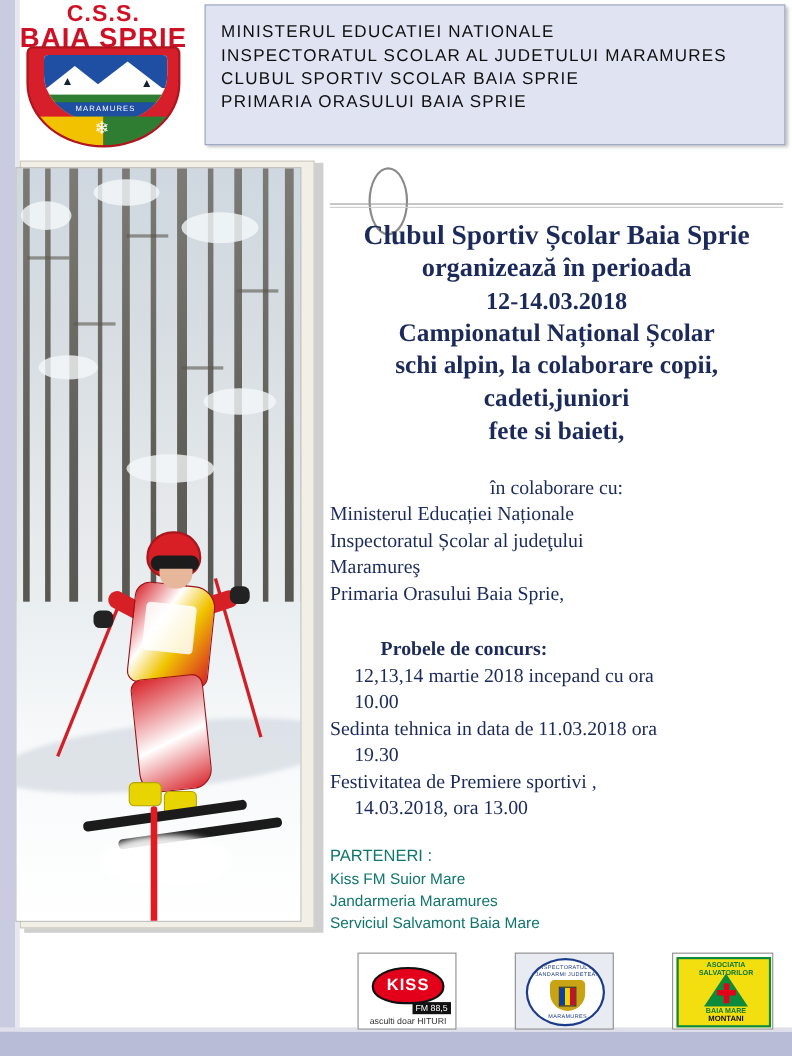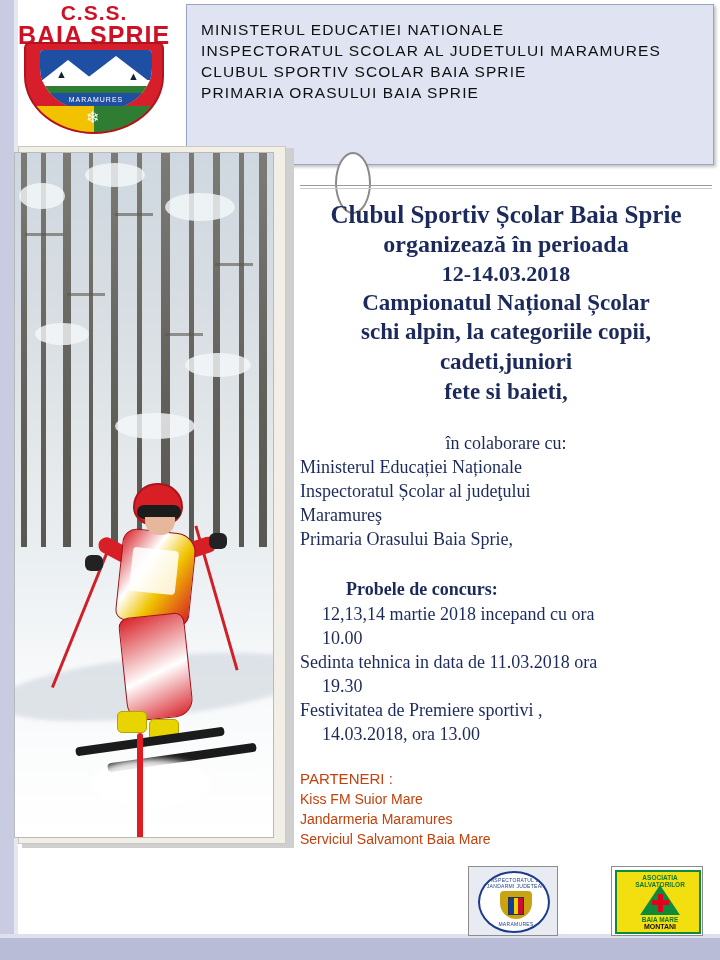--- a/index.html
+++ b/index.html
@@ -76,21 +76,21 @@
   .logo-bottom-right {
     position:absolute; right:0; bottom:0; width:50%; height:26px; background:#2f7d32;
   }
   .logo-snow {
     position:absolute; left:60px; bottom:6px; font-size:16px; color:#fff; line-height:1;
   }
   .logo-skier { position:absolute; color:#123; font-size:11px; }
 
   
   .header-box {
-    position:absolute; left:186px; top:4px; width:528px; height:161px;
+    position:absolute; left:186px; top:4px; width:528px; height:128px;
     background:#dfe3f2; border:1px solid #9aa3c0;
     box-shadow:2px 2px 3px rgba(0,0,0,0.25);
     padding:14px 0 0 14px;
   }
   .header-box .line {
     font-family:"Liberation Sans", sans-serif;
     font-size:15.5px; letter-spacing:1.1px; color:#101010;
     line-height:21px; white-space:nowrap;
   }
 
@@ -227,21 +227,21 @@
 
   .collab { margin-top:24px; color:#1b2a5a; }
   .collab .center { text-align:center; font-size:18px; line-height:24px; }
   .collab .l { font-size:18px; line-height:24px; text-align:left; }
 
   .probe { margin-top:26px; color:#1b2a5a; }
   .probe .h { font-size:18px; font-weight:bold; line-height:25px;margin-left:46px; }
   .probe .r { font-size:18px; line-height:24px; }
   .probe .ind { padding-left:22px; }
 
-  .parteneri { margin-top:22px; color:#c2410c; font-family:"Liberation Sans", sans-serif; }
+  .parteneri { margin-top:22px; color:#0f766e; font-family:"Liberation Sans", sans-serif; }
   .parteneri .h { font-size:15px; line-height:21px; }
   .parteneri .r { font-size:14px; line-height:20px; }
 
   
   .logos { position:absolute; left:325px; top:866px; width:390px; height:72px; }
   .logo-card {
     position:absolute; background:#ffffff; border:1px solid #8d8d8d;
   }
   .kiss { left:0; top:0; width:90px; height:70px; }
   .kiss-lips {
@@ -400,21 +400,21 @@
   </div>
 </div>
 
 <div class="content">
 
   <div class="title-block">
     <div class="t1">Clubul Sportiv Școlar Baia Sprie</div>
     <div class="t2">organizează în perioada</div>
     <div class="t3">12-14.03.2018</div>
     <div class="t4">Campionatul Național Școlar</div>
-    <div class="t5">schi alpin, la categoriile copii,</div>
+    <div class="t5">schi alpin, la colaborare copii,</div>
     <div class="t5">cadeti,juniori</div>
     <div class="t6">fete si baieti,</div>
   </div>
 
   <div class="collab">
     <div class="center">în colaborare cu:</div>
     <div class="l">Ministerul Educației Naționale</div>
     <div class="l">Inspectoratul Școlar al judeţului</div>
     <div class="l">Maramureş</div>
     <div class="l">Primaria Orasului Baia Sprie,</div>
@@ -433,20 +433,26 @@
   <div class="parteneri">
     <div class="h">PARTENERI :</div>
     <div class="r">Kiss FM Suior Mare</div>
     <div class="r">Jandarmeria Maramures</div>
     <div class="r">Serviciul Salvamont Baia Mare</div>
   </div>
 </div>
 
 <div class="logos">
 
+  <div class="logo-card kiss">
+    <div class="kiss-lips"></div>
+    <div class="kiss-word">KISS</div>
+    <div class="kiss-fm">FM 88,5</div>
+    <div class="kiss-tag">asculti doar HITURI</div>
+  </div>
 
   <div class="logo-card jand">
     <div class="jand-circle">
       <div class="jand-text">INSPECTORATUL DE JANDARMI JUDETEAN</div>
       <div class="jand-eagle"></div>
       <div class="jand-shield"></div>
       <div class="jand-text bottom">MARAMURES</div>
     </div>
   </div>
 

